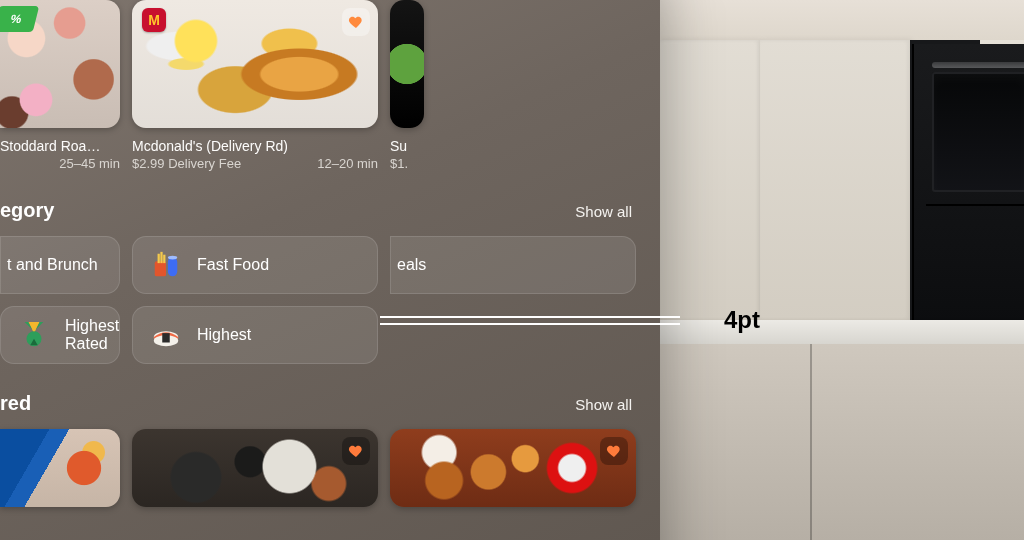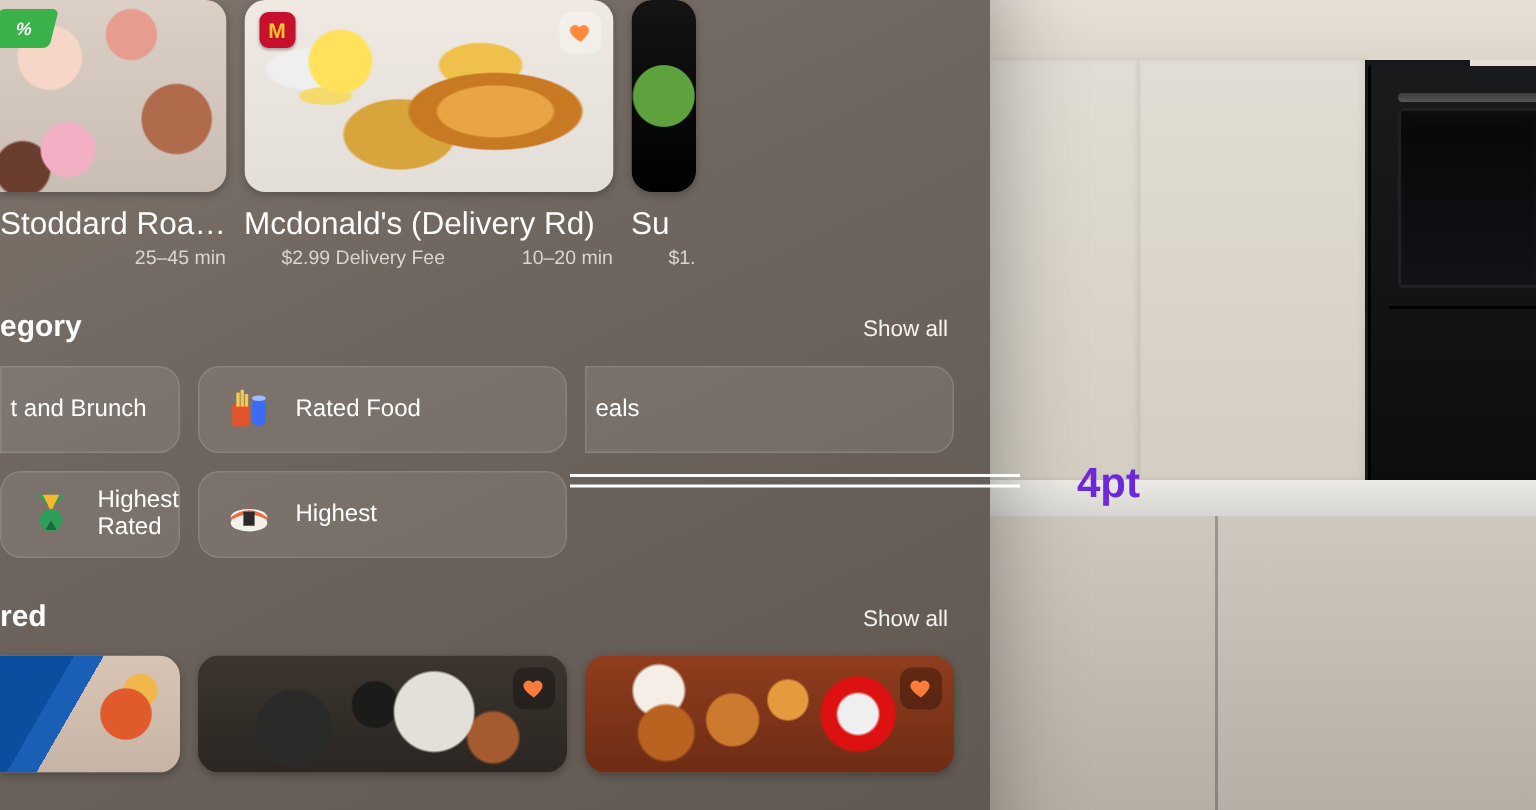--- a/index.html
+++ b/index.html
@@ -38,22 +38,22 @@
   
   .rest-row { display:flex; gap:12px; }
   .rest-card { flex:0 0 246px; position:relative; }
   .rest-card.cut-left { flex-basis:120px; }
   .rest-card.cut-right{ flex-basis:34px; }
   .rest-img {
     height:128px; border-radius:14px; overflow:hidden;
     box-shadow:0 2px 6px rgba(0,0,0,.25);
   }
   .rest-card.cut-left .rest-img { border-radius:0 14px 14px 0; }
-  .rest-title { margin-top:10px; font-size:21px; font-weight:500; color:#fdfcfb; white-space:nowrap; overflow:hidden; text-overflow:ellipsis; }
-  .rest-meta { display:flex; justify-content:space-between; margin-top:2px; font-size:13px; color:#d9d5d0;padding-left:25px; }
+  .rest-title { margin-top:10px; font-size:14px; font-weight:500; color:#fdfcfb; white-space:nowrap; overflow:hidden; text-overflow:ellipsis; }
+  .rest-meta { display:flex; justify-content:space-between; margin-top:2px; font-size:13px; color:#d9d5d0; }
   .rest-meta .time { color:#d9d5d0; }
 
   
   .img1 { background:
      radial-gradient(circle at 22% 30%, #f6d7c7 0 14%, transparent 15%),
      radial-gradient(circle at 58% 18%, #e69d90 0 12%, transparent 13%),
      radial-gradient(circle at 78% 62%, #b06a4c 0 16%, transparent 17%),
      radial-gradient(circle at 30% 78%, #f3b0c5 0 12%, transparent 13%),
      radial-gradient(circle at 10% 88%, #6a3d2e 0 10%, transparent 11%),
      linear-gradient(#dccfc6,#c9bdb4); }
@@ -120,21 +120,21 @@
      radial-gradient(circle at 40% 55%, #cc7a2d 0 11%, transparent 12%),
      radial-gradient(circle at 55% 38%, #e69a3e 0 9%, transparent 10%),
      radial-gradient(circle at 22% 66%, #b86420 0 9%, transparent 10%),
      radial-gradient(circle at 20% 30%, #f4eee6 0 8%, transparent 9%),
      linear-gradient(#8f3d1d,#6e2c14); }
 
   
   .callout { position:absolute; left:380px; top:316px; width:380px; pointer-events:none; }
   .callout .l1 { position:absolute; left:0; right:80px; top:0; height:1.5px; background:#fff; }
   .callout .l2 { position:absolute; left:0; right:80px; top:7px; height:1.5px; background:#fff; }
-  .callout .txt { position:absolute; right:0; top:-10px; font-size:28px; font-weight:700; color:#6d28d9; }
+  .callout .txt { position:absolute; right:0; top:-10px; font-size:24px; font-weight:700; color:#000000; }
 
   
   svg { display:block; }
 </style>
 </head>
 <body>
 
 <div class="stage">
 
   <div class="kitchen">
@@ -173,21 +173,21 @@
           <span class="mcbadge">M</span>
           <span class="heartbadge">
             <svg viewBox="0 0 24 24" fill="currentColor">
                 <path d="M12 21s-7.5-4.6-10-9.3C.3 7.9 3 4 6.6 4c2 0 3.5 1 4.4 2.4C11.9 5 13.4 4 15.4 4 19 4 21.7 7.9 20 11.7 17.5 16.4 12 21 12 21z"></path>
               </svg>
           </span>
         </div>
         <div class="rest-title">Mcdonald's (Delivery Rd)</div>
         <div class="rest-meta">
           <span>$2.99 Delivery Fee</span>
-          <span class="time">10–20 min</span>
+          <span class="time">12–20 min</span>
         </div>
       </div>
 
 
       <div class="rest-card cut-right">
         <div class="rest-img img4"></div>
         <div class="rest-title">Su</div>
         <div class="rest-meta">
           <span>$1.</span>
           <span class="time"></span>
@@ -208,21 +208,21 @@
         <span class="cat-icon">
           <svg viewBox="0 0 32 32">
               <rect x="4" y="12" width="12" height="16" rx="2" fill="#e2552c"></rect>
               <rect x="7" y="4" width="2.4" height="10" fill="#f4c94c"></rect>
               <rect x="10" y="2" width="2.4" height="12" fill="#f4c94c"></rect>
               <rect x="13" y="5" width="2.4" height="9" fill="#f4c94c"></rect>
               <rect x="18" y="8" width="10" height="20" rx="5" fill="#3d6cf4"></rect>
               <ellipse cx="23" cy="8" rx="5" ry="2" fill="#9fbcff"></ellipse>
             </svg>
         </span>
-        <span>Rated Food</span>
+        <span>Fast Food</span>
       </div>
       <div class="cat-card cut">
         <span>eals</span>
       </div>
       <div class="cat-card">
         <span class="cat-icon">
           <svg viewBox="0 0 32 32">
               <path d="M10 2 L16 14 L22 2 Z" fill="#f5b72c"></path>
               <path d="M10 2 L14 10 L6 2 Z" fill="#2e9e5b"></path>
               <path d="M22 2 L18 10 L26 2 Z" fill="#2e9e5b"></path>

